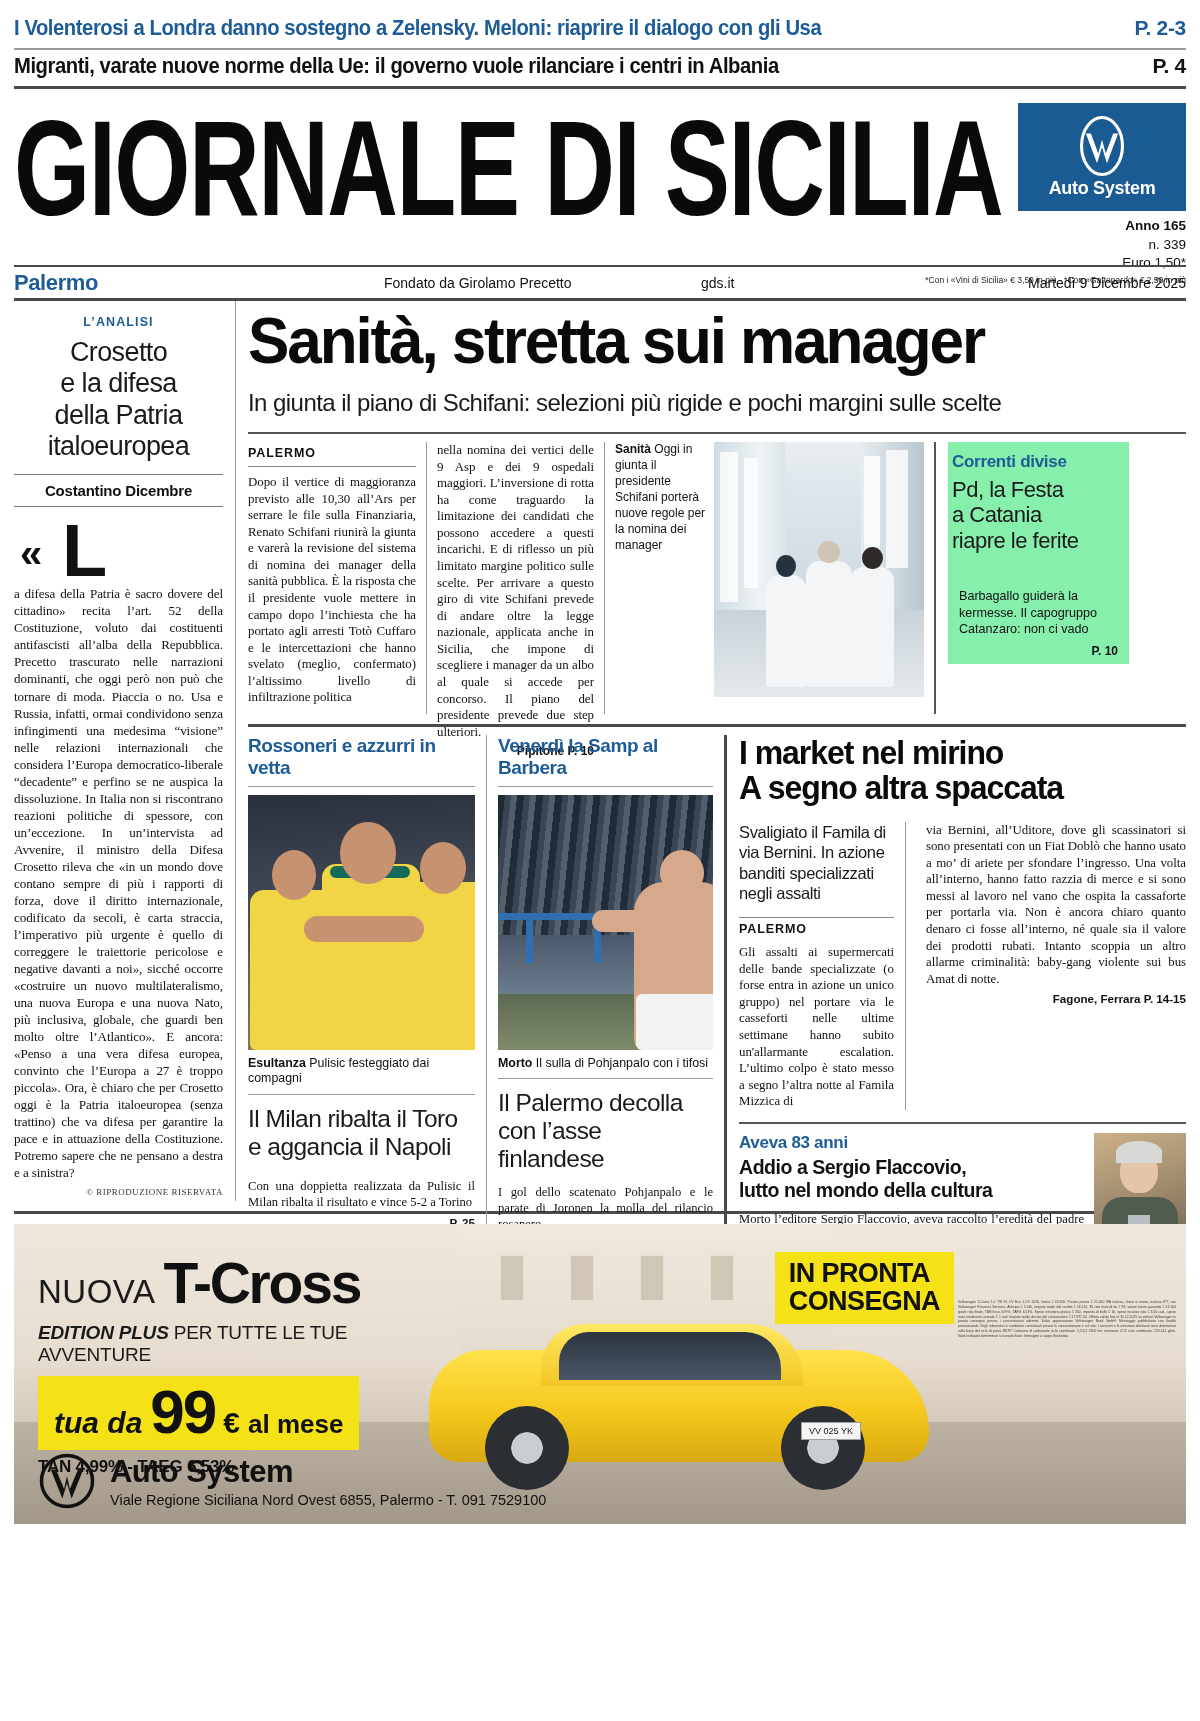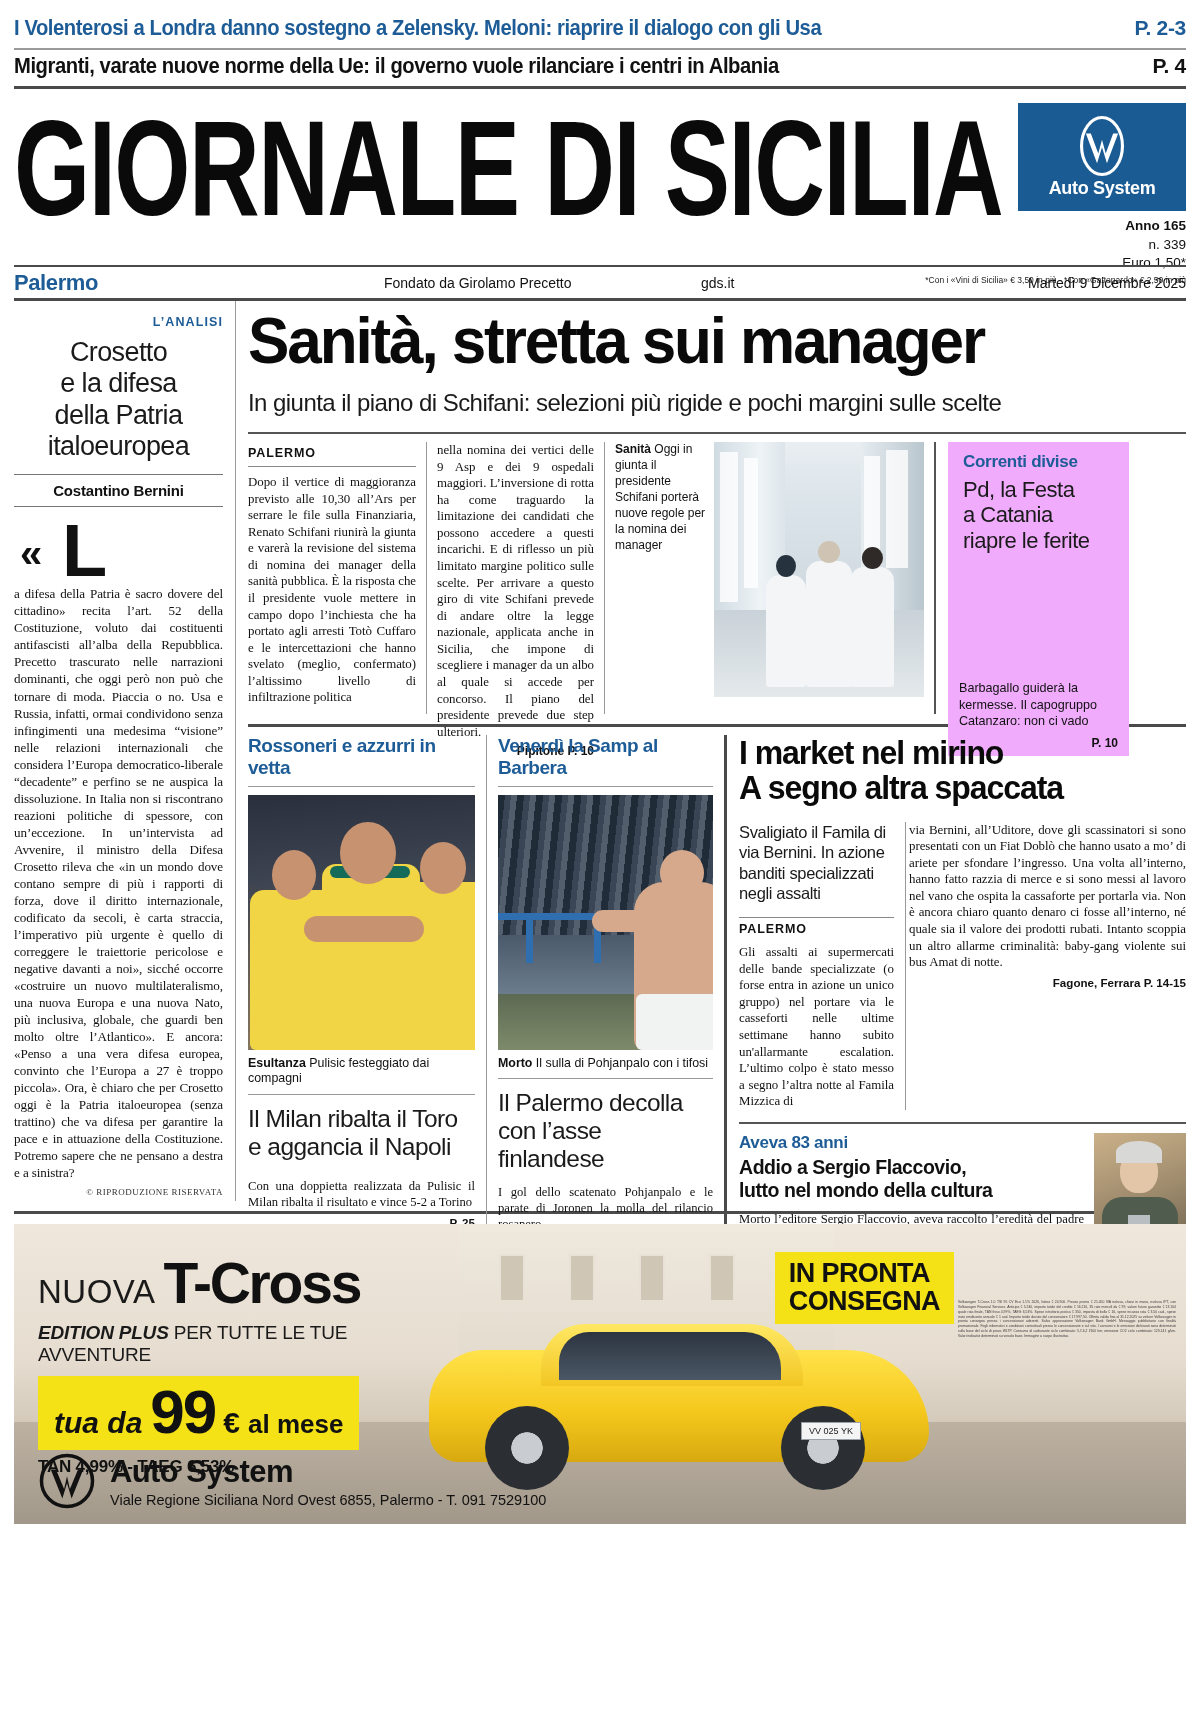--- a/index.html
+++ b/index.html
@@ -86,21 +86,21 @@
   
   .content {
     margin: 0 14px; display: flex; height: 900px;
   }
   .col-analysis { width: 222px; padding: 10px 12px 0 0; border-right: 1px solid #9a9a9a; }
   .col-main { flex: 1; padding: 0 0 0 12px; position: relative; }
 
   
   .kicker-analisi {
     color: #1d5c96; font-weight: bold; font-size: 12.5px; letter-spacing: 1.1px;
-    text-align: right; margin-top: 4px;
+    text-align: center; margin-top: 4px;
   }
   .analysis-title {
     font-size: 27px; line-height: 1.16; text-align: center;
     font-weight: 400; color: #1a1a1a; margin-top: 8px; letter-spacing: -0.6px;
   }
   .analysis-rule { border-top: 1px solid #777; margin: 12px 0 0 0; }
   .analysis-author {
     font-weight: bold; font-size: 15px; text-align: center; padding: 7px 0;
     border-bottom: 1px solid #777; letter-spacing: -0.2px;
   }
@@ -183,21 +183,21 @@
   .lead-photo .head { position: absolute; border-radius: 50%; }
   .lead-photo .floorline {
     position: absolute; left: 0; right: 0; bottom: 0; height: 34%;
     background: linear-gradient(180deg,#c9d2d8,#e4e9ec);
   }
 
   .side-box {
     width: 195px; margin-left: 10px; border-left: 2px solid #555;
     padding-left: 12px;
   }
-  .side-box-inner { background: #f0abfc; padding: 10px 11px 12px 15px; height: 314px; position: relative;}
+  .side-box-inner { background: #86efac; padding: 10px 11px 12px 4px; height: 222px; position: relative;}
   .side-kicker { color: #1d5c96; font-weight: bold; font-size: 17px; letter-spacing: -0.3px; }
   .side-title {
     font-size: 22px; line-height: 1.16; font-weight: 400; color: #1a1a1a;
     margin-top: 5px; letter-spacing: -0.5px;
   }
   .side-sub {
     position: absolute; left: 11px; right: 11px; bottom: 26px;
     font-size: 12.6px; line-height: 1.32; color: #111;
   }
   .side-pg { position: absolute; right: 11px; bottom: 6px; font-size: 12px; font-weight: bold; }
@@ -240,21 +240,21 @@
   .sport-by { font-size: 11.6px; text-align: right; margin-top: 5px; }
   .sport-by b { font-weight: bold; }
 
   .crime-col { flex: 1; border-left: 3px solid #4a4a4a; padding-left: 12px; }
   .crime-head {
     font-weight: bold; font-size: 33px; line-height: 1.07; letter-spacing: -1.1px;
     color: #0a0a0a; transform: scaleX(0.97); transform-origin: left center;
   }
   .crime-body-row { display: flex; margin-top: 16px; }
   .crime-c1 { width: 166px; padding-right: 11px; }
-  .crime-c2 { flex: 1; border-left: 1px solid #999; padding-left: 3px; }
+  .crime-c2 { flex: 1; border-left: 1px solid #999; padding-left: 20px; }
   .crime-standfirst {
     font-size: 16.5px; line-height: 1.25; color: #1a1a1a; letter-spacing: -0.35px;
   }
   .crime-rule { border-top: 1px solid #888; margin-top: 13px; }
 
   
   .obit { border-top: 2px solid #555; margin-top: 12px; padding-top: 9px; display: flex; }
   .obit-text { flex: 1; padding-right: 10px; }
   .obit-kicker { color: #1d5c96; font-weight: bold; font-size: 17px; letter-spacing: -0.3px; }
   .obit-title {
@@ -401,21 +401,21 @@
 
   <div class="content">
 
     <div class="col-analysis">
       <div class="kicker-analisi">L’ANALISI</div>
       <div class="analysis-title" style="white-space:pre-line">Crosetto
 e la difesa
 della Patria
 italoeuropea</div>
       <div class="analysis-rule"></div>
-      <div class="analysis-author">Costantino Bernini</div>
+      <div class="analysis-author">Costantino Dicembre</div>
       <div class="dropcap-row">
         <span class="quote-marks">«</span>
         <span class="dropcap">L</span>
       </div>
       <div class="analysis-body">a difesa della Patria è sacro dovere del cittadino» recita l’art. 52 della Costituzione, voluto dai costituenti antifascisti all’alba della Repubblica. Precetto trascurato nelle narrazioni dominanti, che oggi però non può che tornare di moda. Piaccia o no. Usa e Russia, infatti, ormai condividono senza infingimenti una medesima “visione” nelle relazioni internazionali che considera l’Europa democratico-liberale “decadente” e perfino se ne auspica la dissoluzione. In Italia non si riscontrano reazioni politiche di spessore, con un’eccezione. In un’intervista ad Avvenire, il ministro della Difesa Crosetto rileva che «in un mondo dove contano sempre di più i rapporti di forza, dove il diritto internazionale, codificato da secoli, è carta straccia, l’imperativo più urgente è quello di correggere le traiettorie pericolose e negative davanti a noi», sicché occorre «costruire un nuovo multilateralismo, una nuova Europa e una nuova Nato, più inclusiva, globale, che guardi ben molto oltre l’Atlantico». E ancora: «Penso a una vera difesa europea, convinto che l’Europa a 27 è troppo piccola». Ora, è chiaro che per Crosetto oggi è la Patria italoeuropea (senza trattino) che va difesa per garantire la pace e in attuazione della Costituzione. Potremo sapere che ne pensano a destra e a sinistra?</div>
       <div class="riserva">© RIPRODUZIONE RISERVATA</div>
     </div>
 
     <div class="col-main">
 

